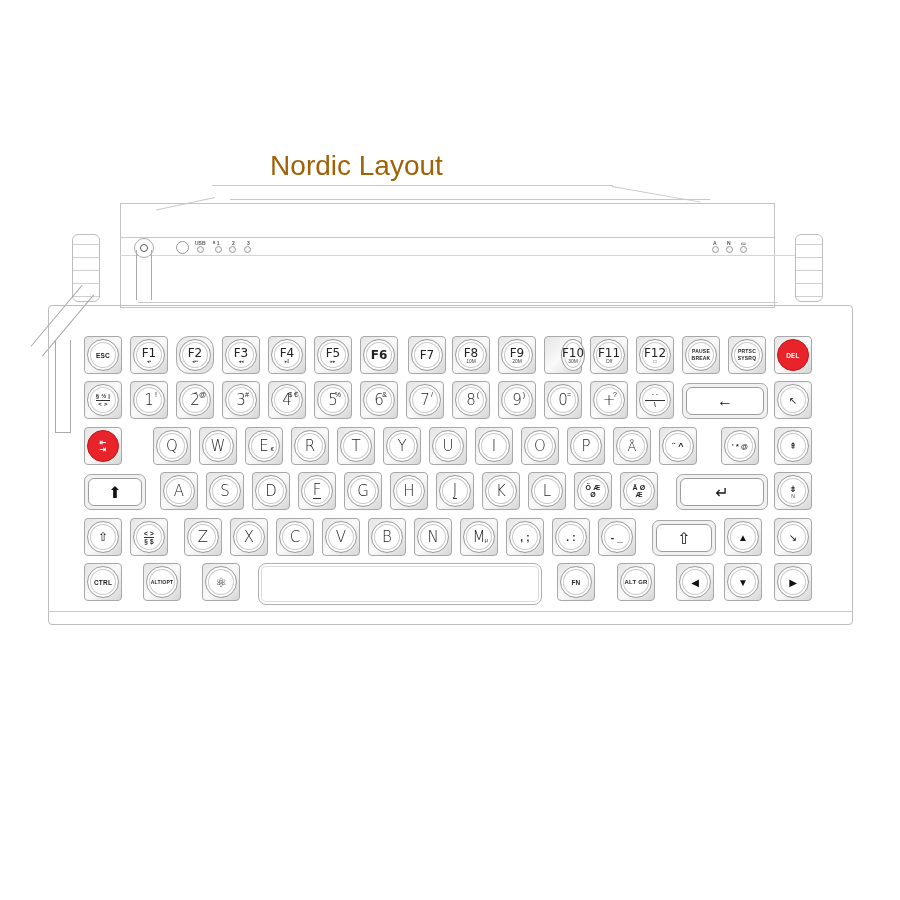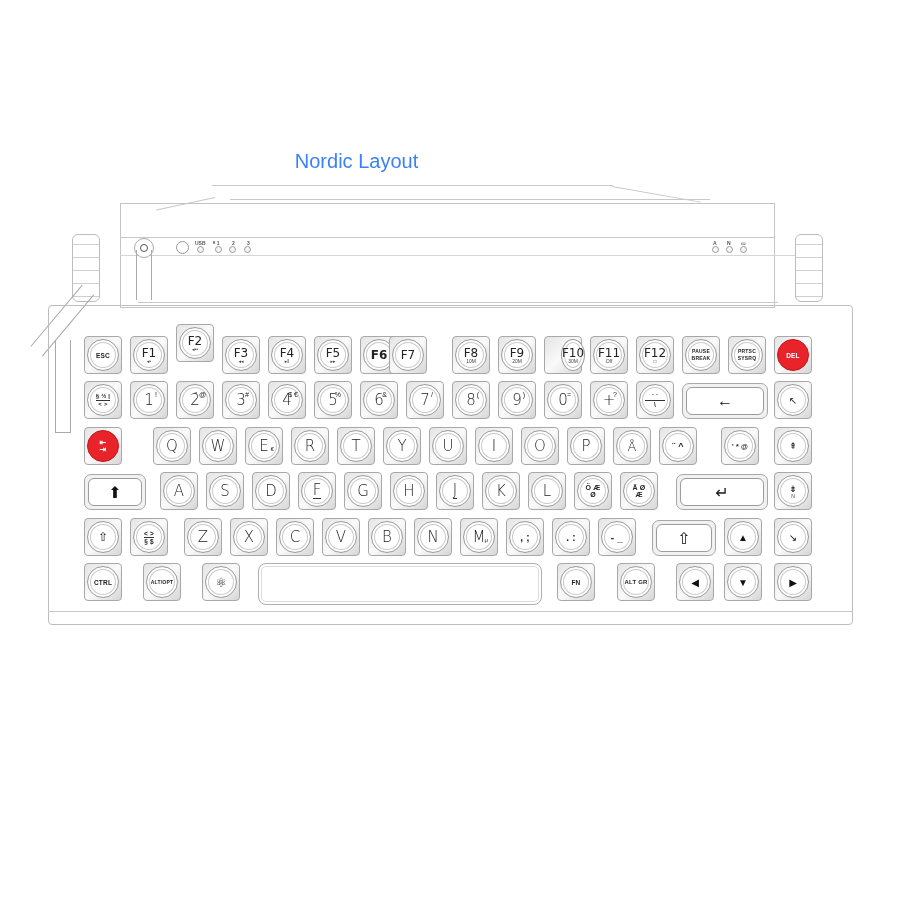--- a/index.html
+++ b/index.html
@@ -1,17 +1,17 @@
 <!DOCTYPE html>
 <html><head>
 <meta charset="utf-8">
 <style>
   html, body { margin:0; padding:0; background:#ffffff; }
   body { width:900px; height:900px; position:relative; overflow:hidden; font-family:"Liberation Sans", sans-serif; }
-  .title { position:absolute; left:0; width:713px; top:150px; text-align:center; font-size:20px; color:#3b82f6; font-family:"Liberation Sans", sans-serif; }
+  .title { position:absolute; left:0; width:713px; top:150px; text-align:center; font-size:28px; color:#a16207; font-family:"Liberation Sans", sans-serif; }
   .outline { position:absolute; border:1px solid #bdbdbd; box-sizing:border-box; }
   .ln { position:absolute; background:#c8c8c8; }
   .knob { position:absolute; width:28px; height:68px; border:1px solid #bdbdbd; border-radius:6px; box-sizing:border-box; background:#fff;
     background-image: repeating-linear-gradient(to bottom, #fff 0px, #fff 9px, #cfcfcf 9px, #cfcfcf 10px, #fff 10px, #fff 13px); }
   .led { position:absolute; width:7px; height:7px; border-radius:50%; border:1px solid #9a9a9a; box-sizing:border-box; background:#f6f6f6; }
   .ledlbl { position:absolute; font-size:5px; color:#555; font-family:"Liberation Sans", sans-serif; font-weight:bold; }
   .key { position:absolute; width:38px; height:38px; box-sizing:border-box; border:1px solid #a8a8a8; border-radius:4px;
     background:linear-gradient(135deg,#e4e4e4,#fafafa 50%,#d6d6d6); display:flex; align-items:center; justify-content:center; }
   .key .cap { width:32px; height:32px; border-radius:50%; border:1.5px solid #9c9c9c; box-sizing:border-box; background:#fff;
     box-shadow: inset 0 0 0 2px #fff, inset 0 0 0 3px #c9c9c9; display:flex; align-items:center; justify-content:center; flex-direction:column; position:relative; color:#222; }
@@ -85,21 +85,21 @@
       <div class="cap">
         <span class="small-lbl">ESC</span>
       </div>
     </div>
   <div class="key" style="left:130px;top:336px;">
       <div class="cap">
         <span class="fk">F1</span>
         <span class="tiny-lbl">◂•</span>
       </div>
     </div>
-  <div class="key" style="left:176px;top:324px;">
+  <div class="key" style="left:176px;top:336px;border-radius:13px;">
       <div class="cap">
         <span class="fk">F2</span>
         <span class="tiny-lbl">◂••</span>
       </div>
     </div>
   <div class="key" style="left:222px;top:336px;">
       <div class="cap">
         <span class="fk">F3</span>
         <span class="tiny-lbl">◂◂</span>
       </div>
@@ -114,21 +114,21 @@
       <div class="cap">
         <span class="fk">F5</span>
         <span class="tiny-lbl">▸▸</span>
       </div>
     </div>
   <div class="key" style="left:360px;top:336px;font-weight:bold;">
       <div class="cap">
         <span class="fk">F6</span>
       </div>
     </div>
-  <div class="key" style="left:389px;top:336px;text-align:right;">
+  <div class="key" style="left:408px;top:336px;text-align:right;">
       <div class="cap">
         <span class="fk">F7</span>
       </div>
     </div>
   <div class="key" style="left:452px;top:336px;">
       <div class="cap">
         <span class="fk">F8</span>
         <span class="tiny-lbl">10M</span>
       </div>
     </div>

